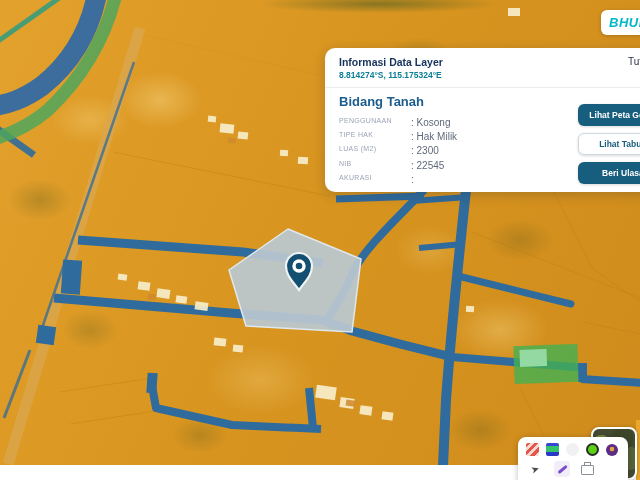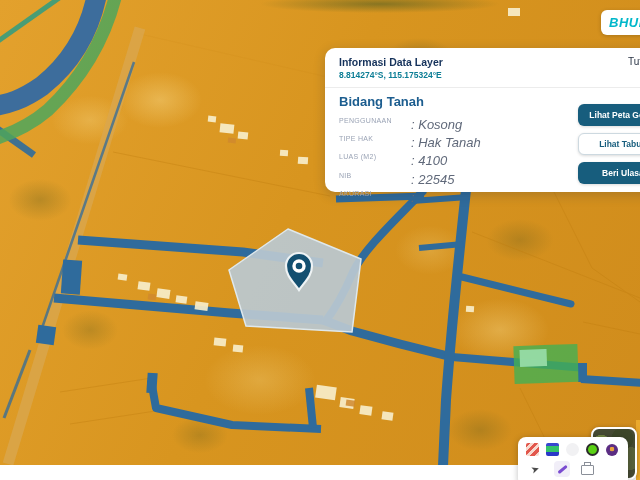--- a/index.html
+++ b/index.html
@@ -50,21 +50,21 @@
     padding:8px 14px;box-sizing:border-box;
   }
   .panel-title{font-size:10.5px;font-weight:bold;color:var(--panel_header,#15325b);}
   .panel-coords{font-size:8.5px;color:var(--coords_teal,#0b7d95);margin-top:2px;font-weight:bold;}
   .close-btn{position:absolute;left:303px;top:8px;font-size:10px;color:#2a3445;cursor:pointer;white-space:nowrap;}
   .divider{border-top:1px solid #ececec;margin:7px -14px 0 -14px;}
   .section-title{margin-top:6px;font-size:13px;font-weight:bold;color:var(--section_title,#1c5d8f);}
   .fields{margin-top:8px;}
   .frow{display:flex;margin-bottom:3.2px;}
   .flabel{width:72px;font-size:7px;color:var(--field_label,#9aa3b5);letter-spacing:.3px;}
-  .fvalue{font-size:13px;color:var(--field_value,#60697a);font-style:italic;}
+  .fvalue{font-size:10px;color:var(--field_value,#60697a);}
   .btn-col{position:absolute;left:253px;top:56px;width:95px;display:flex;flex-direction:column;gap:7px;}
   .btn{
     height:22px;border-radius:6px;font-size:8.5px;font-weight:bold;border:none;cursor:pointer;
     font-family:"Liberation Sans",sans-serif;box-shadow:0 1px 3px rgba(0,0,0,.15);
   }
   .btn.filled{background:var(--button_fill,#175d7d);color:#fff;}
   .btn.outline{background:#fff;border:1px solid #cdd9e0;color:var(--button_fill,#175d7d);}
 
   
   .basemap-thumb{
@@ -203,25 +203,25 @@
     <div class="divider"></div>
     <div class="section-title">Bidang Tanah</div>
 
     <div class="fields">
       <div class="frow">
         <span class="flabel">PENGGUNAAN</span>
         <span class="fvalue">: Kosong</span>
       </div>
       <div class="frow">
         <span class="flabel">TIPE HAK</span>
-        <span class="fvalue">: Hak Tanah</span>
+        <span class="fvalue">: Hak Milik</span>
       </div>
       <div class="frow">
         <span class="flabel">LUAS (M2)</span>
-        <span class="fvalue">: 4100</span>
+        <span class="fvalue">: 2300</span>
       </div>
       <div class="frow">
         <span class="flabel">NIB</span>
         <span class="fvalue">: 22545</span>
       </div>
       <div class="frow">
         <span class="flabel">AKURASI</span>
         <span class="fvalue">:</span>
       </div>
     </div>

